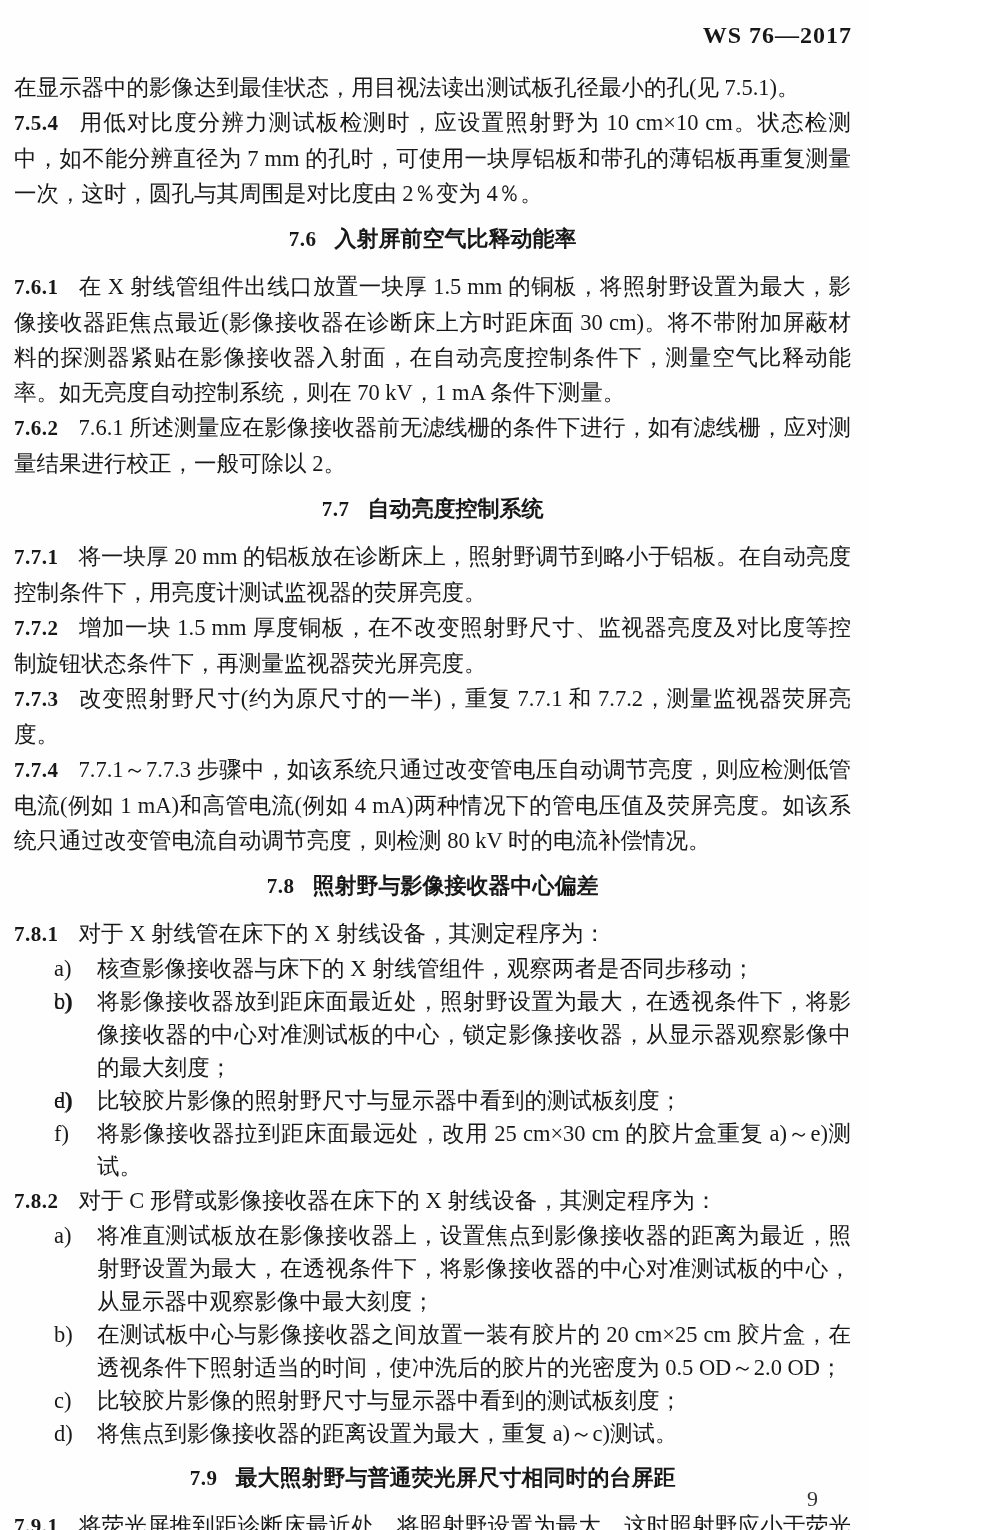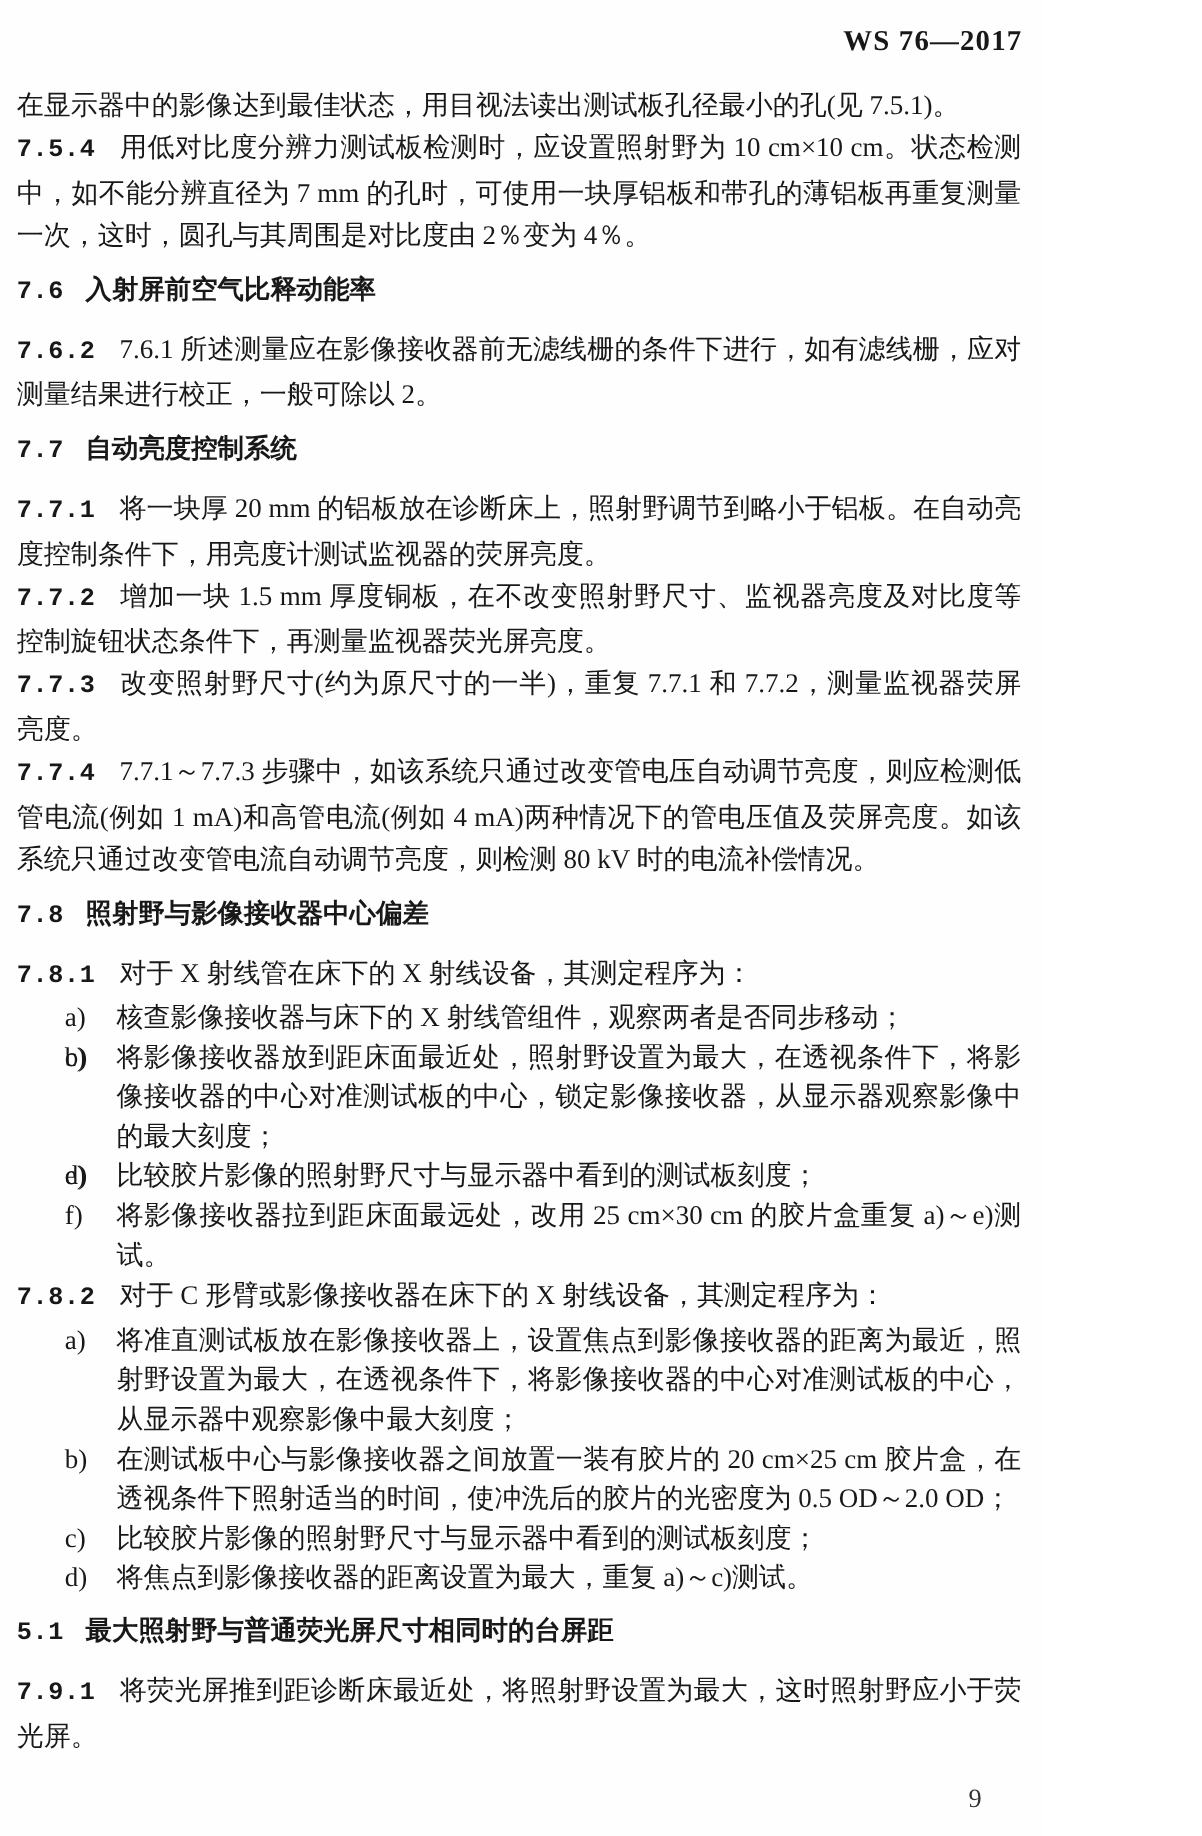--- a/index.html
+++ b/index.html
@@ -27,32 +27,33 @@
     right: 17px;
     top: 70px;
   }
   .para {
     margin: 0;
     font-size: 22.5px;
     line-height: 35px;
     text-align: justify;
   }
   .num {
-    font-family: Liberation Mono, monospace;
+    font-family: Liberation Serif, serif;
     font-weight: bold;
     font-size: 21px;
     margin-right: 20px;
     letter-spacing: 0.5px;
   }
   .sec {
     margin: 10px 0 12px 0;
     font-family: "Liberation Sans", sans-serif;
     font-weight: bold;
     font-size: 22px;
     line-height: 35px;
+    text-align: center;
   }
   .sec .num { font-size: 21px; margin-right: 18px; }
   .list { margin: 0; }
   .li {
     position: relative;
     padding-left: 83px;
     font-size: 22.5px;
     line-height: 33px;
     text-align: justify;
   }
@@ -77,20 +78,21 @@
   <div class="hdr">WS 76—2017</div>
 
   <div class="content">
 
     <p class="para"><span>在显示器中的影像达到最佳状态，用目视法读出测试板孔径最小的孔(见 7.5.1)。</span></p>
 
     <p class="para"><span class="num">7.5.4</span><span>用低对比度分辨力测试板检测时，应设置照射野为 10 cm×10 cm。状态检测中，如不能分辨直径为 7 mm 的孔时，可使用一块厚铝板和带孔的薄铝板再重复测量一次，这时，圆孔与其周围是对比度由 2％变为 4％。</span></p>
 
     <h2 class="sec"><span class="num">7.6</span><span>入射屏前空气比释动能率</span></h2>
 
+    <p class="para"><span class="num">7.6.1</span><span>在 X 射线管组件出线口放置一块厚 1.5 mm 的铜板，将照射野设置为最大，影像接收器距焦点最近(影像接收器在诊断床上方时距床面 30 cm)。将不带附加屏蔽材料的探测器紧贴在影像接收器入射面，在自动亮度控制条件下，测量空气比释动能率。如无亮度自动控制系统，则在 70 kV，1 mA 条件下测量。</span></p>
 
     <p class="para"><span class="num">7.6.2</span><span>7.6.1 所述测量应在影像接收器前无滤线栅的条件下进行，如有滤线栅，应对测量结果进行校正，一般可除以 2。</span></p>
 
     <h2 class="sec"><span class="num">7.7</span><span>自动亮度控制系统</span></h2>
 
     <p class="para"><span class="num">7.7.1</span><span>将一块厚 20 mm 的铝板放在诊断床上，照射野调节到略小于铝板。在自动亮度控制条件下，用亮度计测试监视器的荧屏亮度。</span></p>
 
     <p class="para"><span class="num">7.7.2</span><span>增加一块 1.5 mm 厚度铜板，在不改变照射野尺寸、监视器亮度及对比度等控制旋钮状态条件下，再测量监视器荧光屏亮度。</span></p>
 
     <p class="para"><span class="num">7.7.3</span><span>改变照射野尺寸(约为原尺寸的一半)，重复 7.7.1 和 7.7.2，测量监视器荧屏亮度。</span></p>
@@ -112,21 +114,21 @@
 
     <p class="para"><span class="num">7.8.2</span><span>对于 C 形臂或影像接收器在床下的 X 射线设备，其测定程序为：</span></p>
 
     <div class="list">
       <div class="li"><span class="marker">a)</span><span>将准直测试板放在影像接收器上，设置焦点到影像接收器的距离为最近，照射野设置为最大，在透视条件下，将影像接收器的中心对准测试板的中心，从显示器中观察影像中最大刻度；</span></div>
       <div class="li"><span class="marker">b)</span><span>在测试板中心与影像接收器之间放置一装有胶片的 20 cm×25 cm 胶片盒，在透视条件下照射适当的时间，使冲洗后的胶片的光密度为 0.5 OD～2.0 OD；</span></div>
       <div class="li"><span class="marker">c)</span><span>比较胶片影像的照射野尺寸与显示器中看到的测试板刻度；</span></div>
       <div class="li"><span class="marker">d)</span><span>将焦点到影像接收器的距离设置为最大，重复 a)～c)测试。</span></div>
     </div>
 
-    <h2 class="sec"><span class="num">5.1</span><span>最大照射野与普通荧光屏尺寸相同时的台屏距</span></h2>
+    <h2 class="sec"><span class="num">7.9</span><span>最大照射野与普通荧光屏尺寸相同时的台屏距</span></h2>
 
     <p class="para"><span class="num">7.9.1</span><span>将荧光屏推到距诊断床最近处，将照射野设置为最大，这时照射野应小于荧光屏。</span></p>
 
   </div>
 
   <div class="footer">9</div>
 
 </div>
 
 </body></html>

